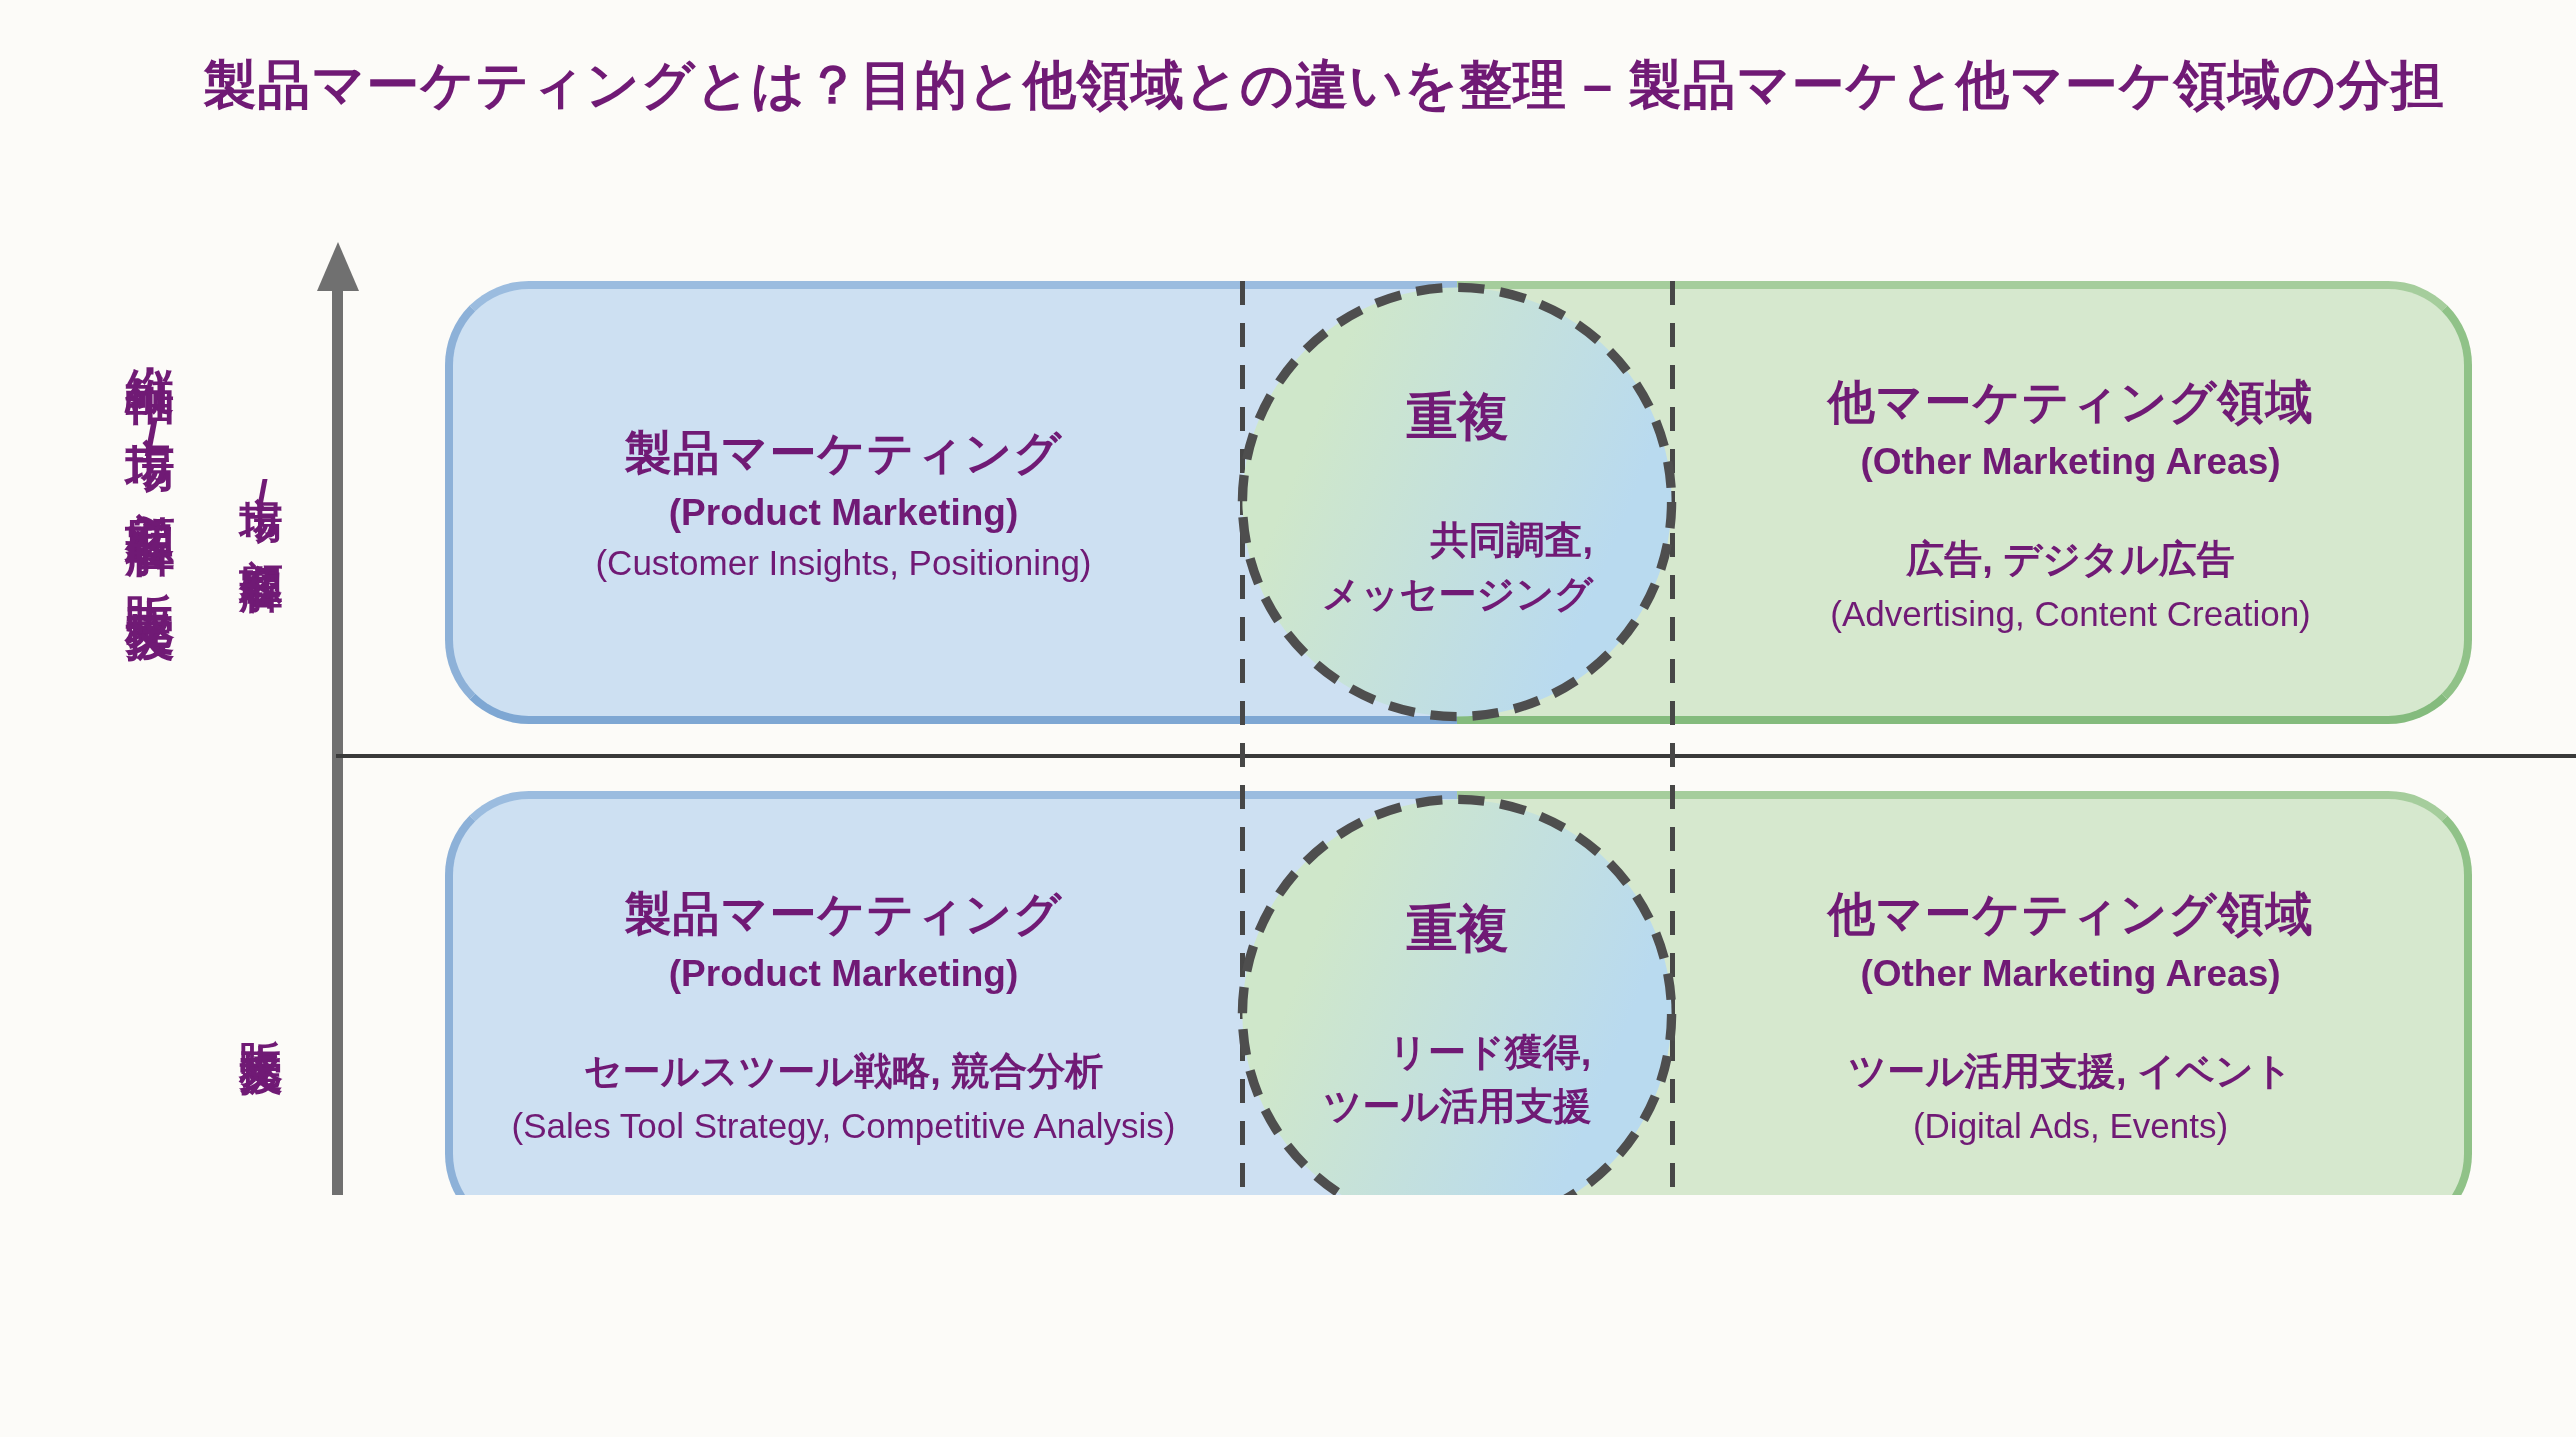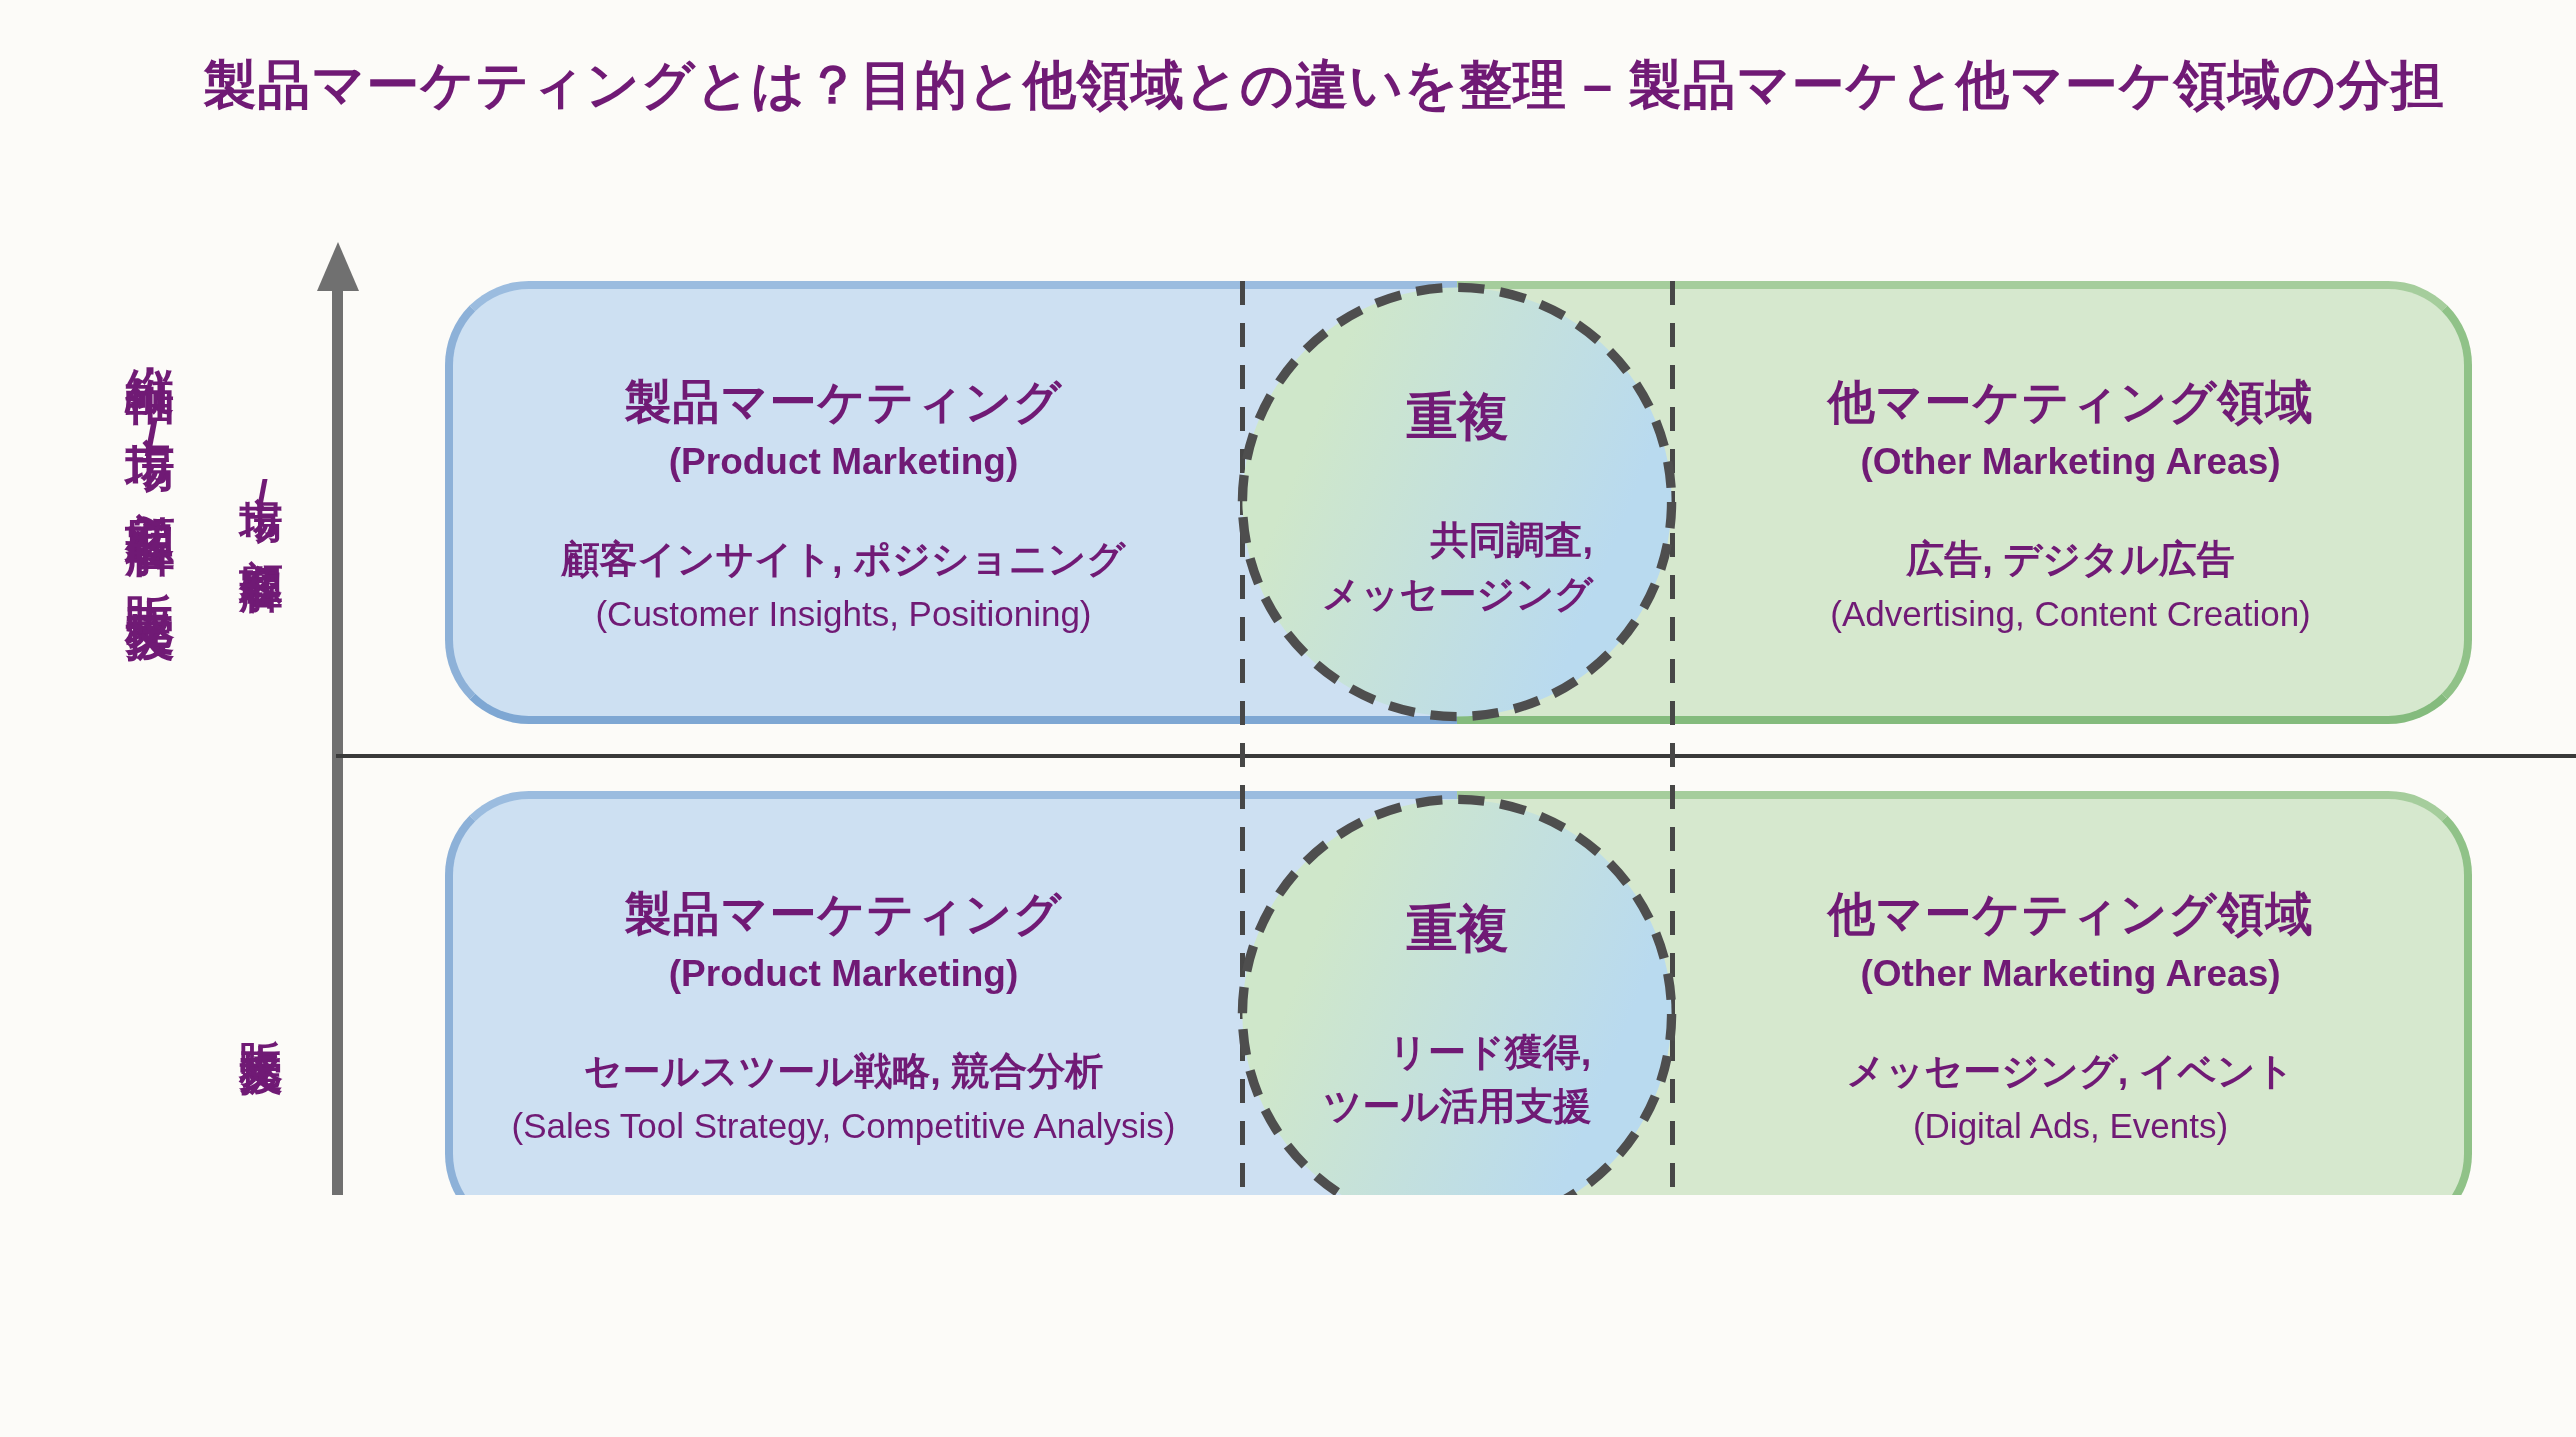--- a/index.html
+++ b/index.html
@@ -109,42 +109,41 @@
   </div>
   <div class="ov-circle bottom">
     <svg width="446" height="446" viewBox="0 0 476 476">
       <circle cx="238" cy="238" r="229" fill="url(#ovgrad)" stroke="#4e4e4e" stroke-width="10" stroke-dasharray="28 17"></circle>
     </svg>
   </div>
 
   <div class="content tl">
     <div class="q-title">製品マーケティング</div>
     <div class="q-sub">(Product Marketing)</div>
-    <div class="q-body">顧客インサイト, ポジショニング</div>
     <div class="q-body-en">(Customer Insights, Positioning)</div>
   </div>
 
   <div class="content tr">
     <div class="q-title">他マーケティング領域</div>
     <div class="q-sub">(Other Marketing Areas)</div>
     <div class="q-body">広告, デジタル広告</div>
     <div class="q-body-en">(Advertising, Content Creation)</div>
   </div>
 
   <div class="content bl">
     <div class="q-title">製品マーケティング</div>
     <div class="q-sub">(Product Marketing)</div>
     <div class="q-body">セールスツール戦略, 競合分析</div>
     <div class="q-body-en">(Sales Tool Strategy, Competitive Analysis)</div>
   </div>
 
   <div class="content br">
     <div class="q-title">他マーケティング領域</div>
     <div class="q-sub">(Other Marketing Areas)</div>
-    <div class="q-body">メッセージング, イベント</div>
+    <div class="q-body">ツール活用支援, イベント</div>
     <div class="q-body-en">(Digital Ads, Events)</div>
   </div>
 
   <div class="content ov-top">
     <div class="ov-title">重複</div>
     <div class="ov-body">
       <div>共同調査,</div>
       <div>メッセージング</div>
     </div>
   </div>

